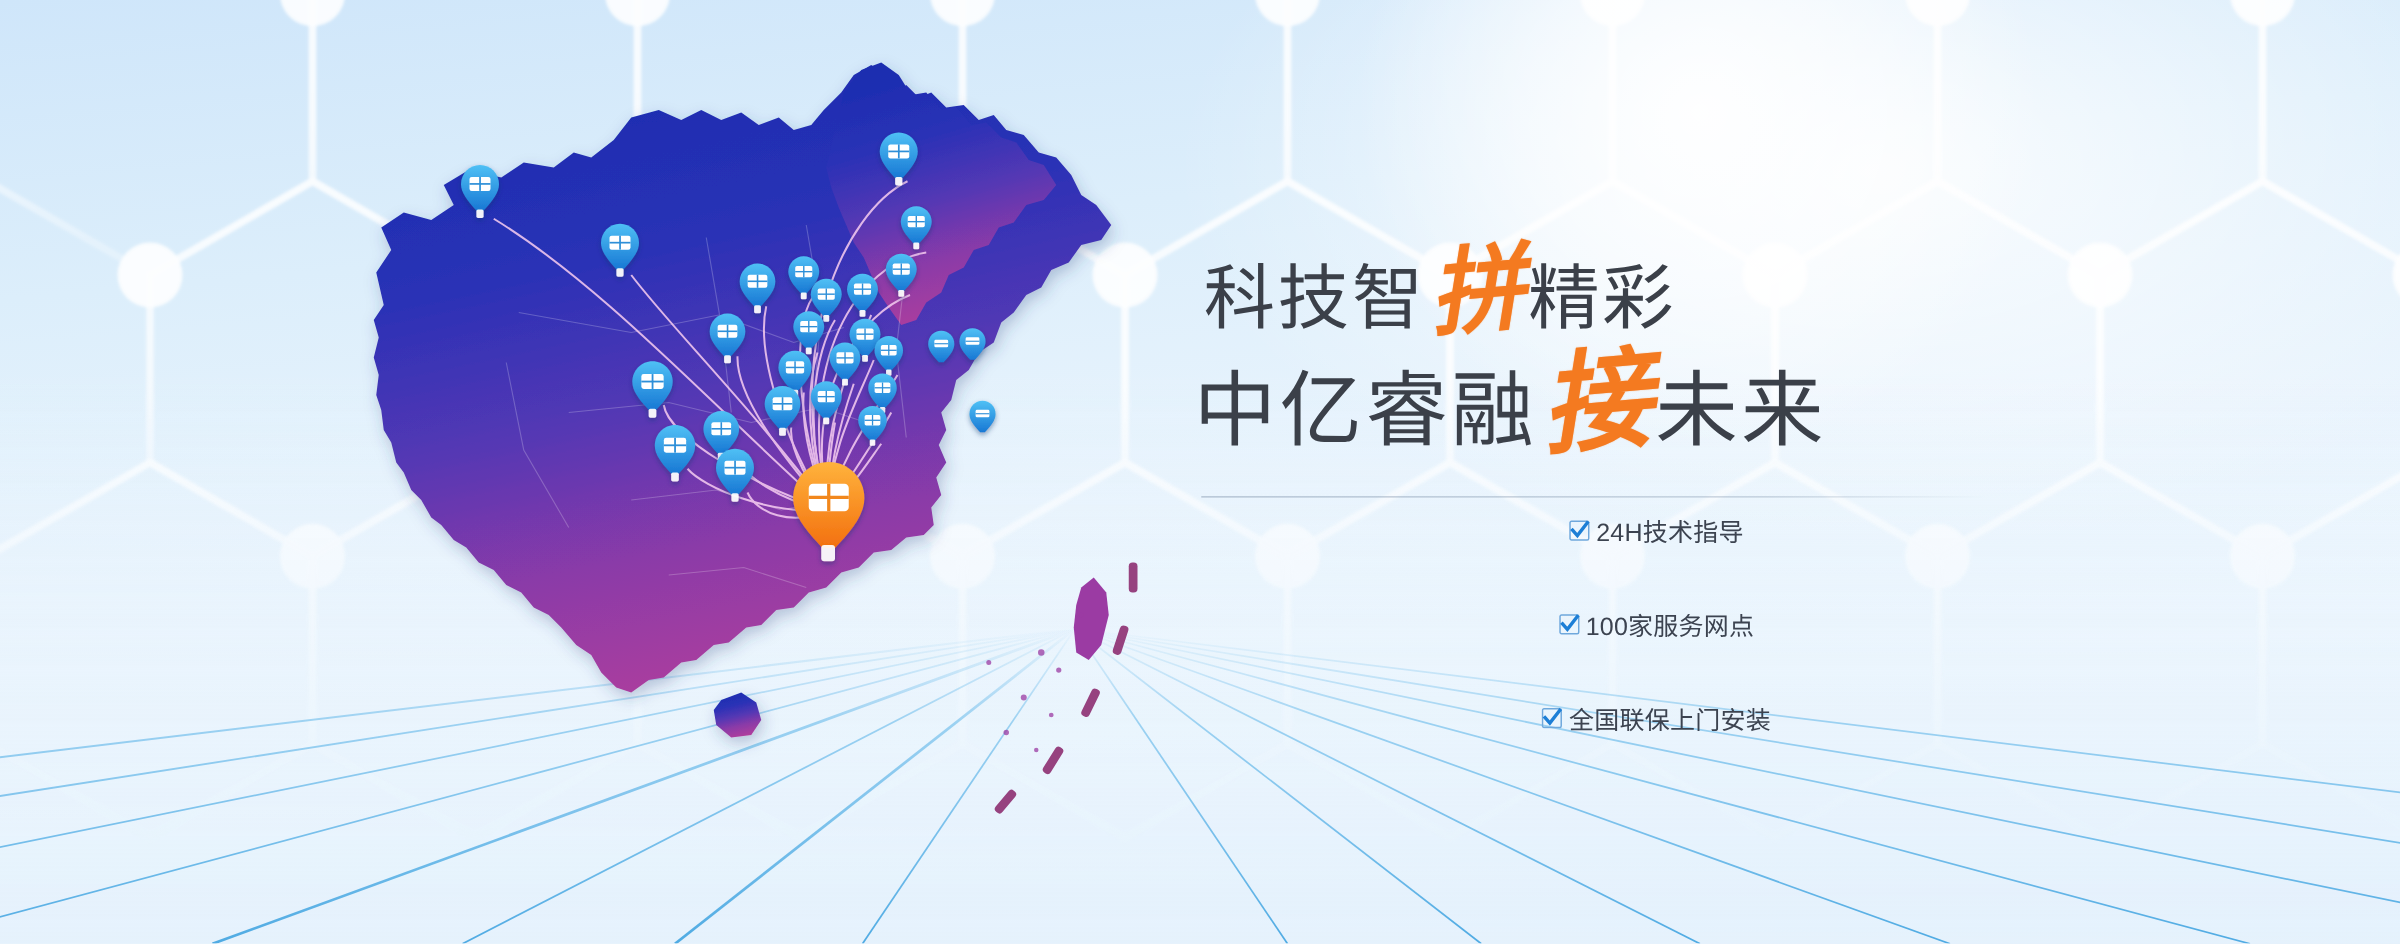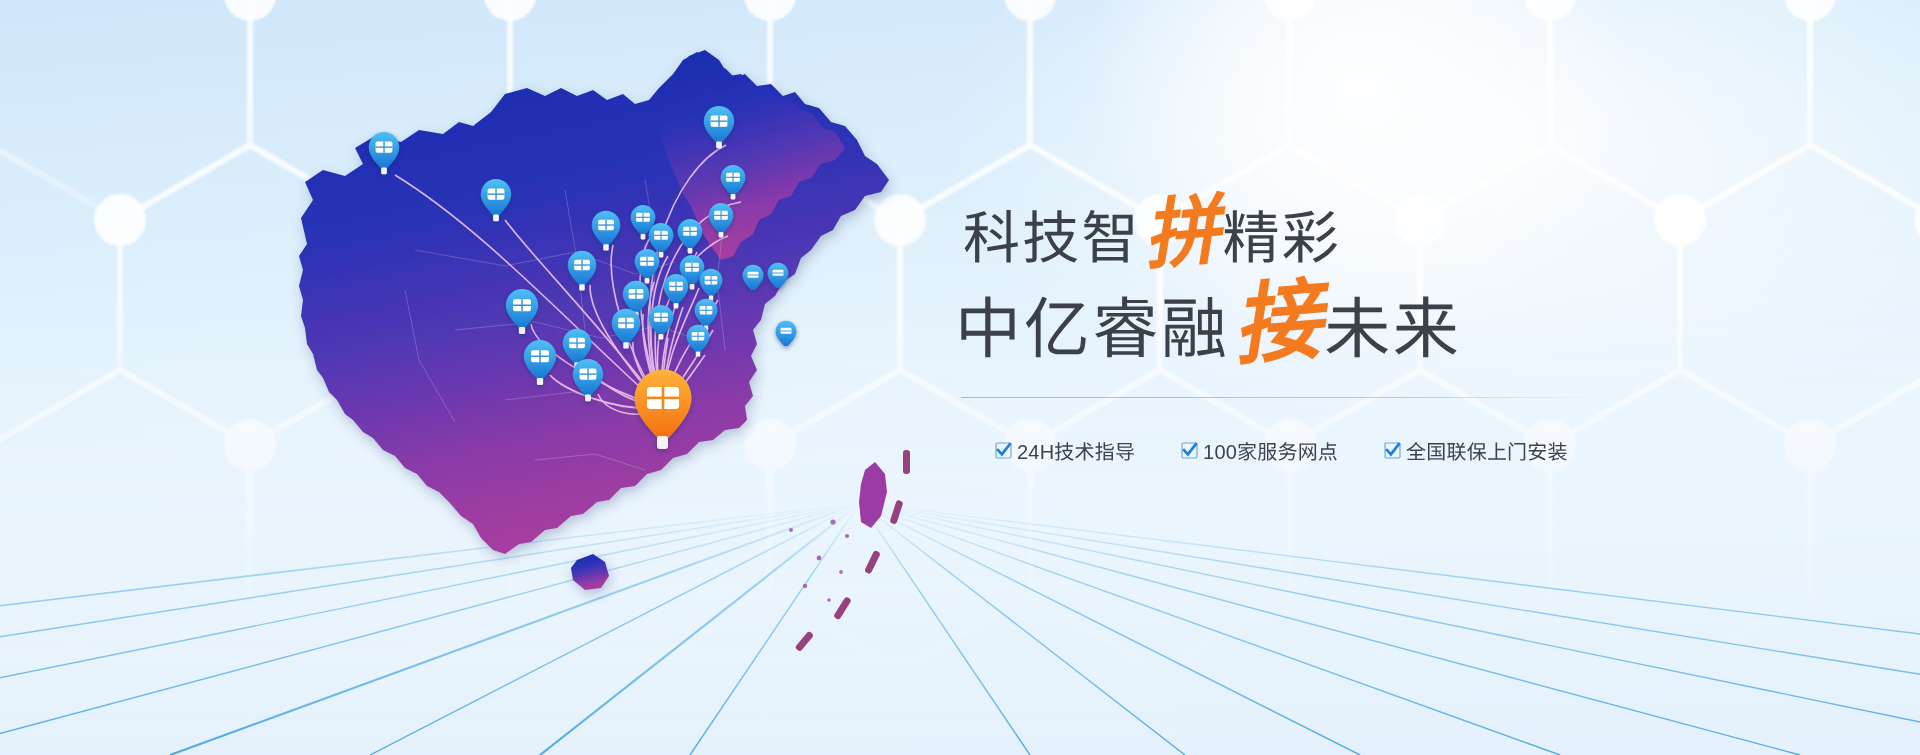--- a/index.html
+++ b/index.html
@@ -62,21 +62,22 @@
     text-shadow:0 0 1px rgba(244,122,32,.55);
     display:inline-block;
     transform:rotate(-5deg) scale(1.04);
   }
   .divider{
     margin:26px 0 0 6px;width:628px;height:1px;
     background:linear-gradient(to right,rgba(120,140,165,.55) 0%,rgba(120,140,165,.42) 72%,rgba(120,140,165,0) 100%);
   }
   .features{
     display:flex;align-items:center;gap:46px;
-    margin:38px 0 0 40px;
+    margin:12px 0 0 40px;
+    flex-direction:column;
   }
   .feature{display:flex;align-items:center;gap:5px;white-space:nowrap;}
   .tick{width:17px;height:17px;flex:0 0 17px;display:block;}
   .ftext{font-size:20px;color:#3c4350;letter-spacing:.01em;}
 </style>
 </head>
 <body>
 
 <div class="banner">
 

